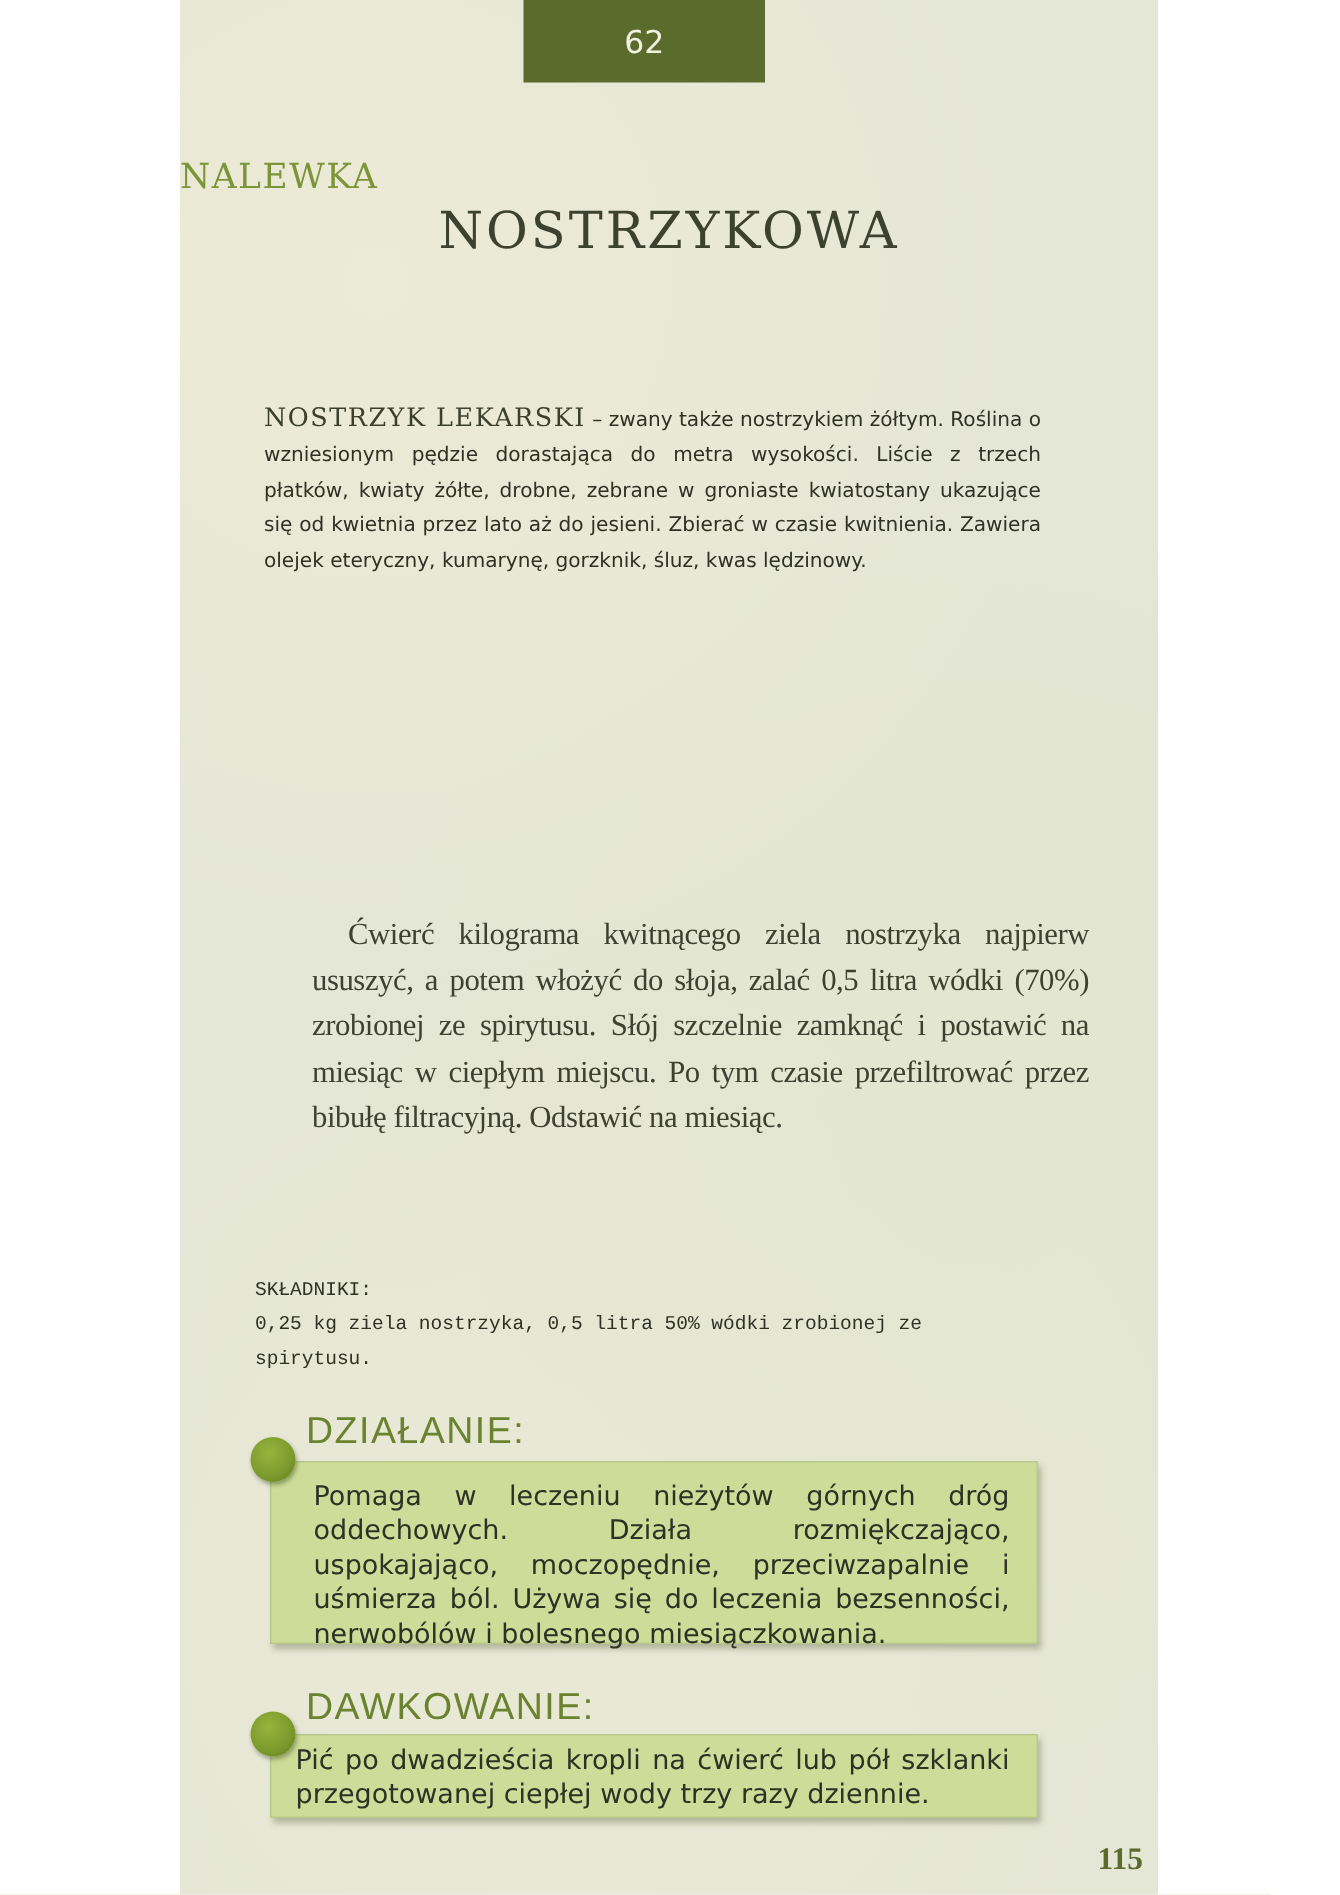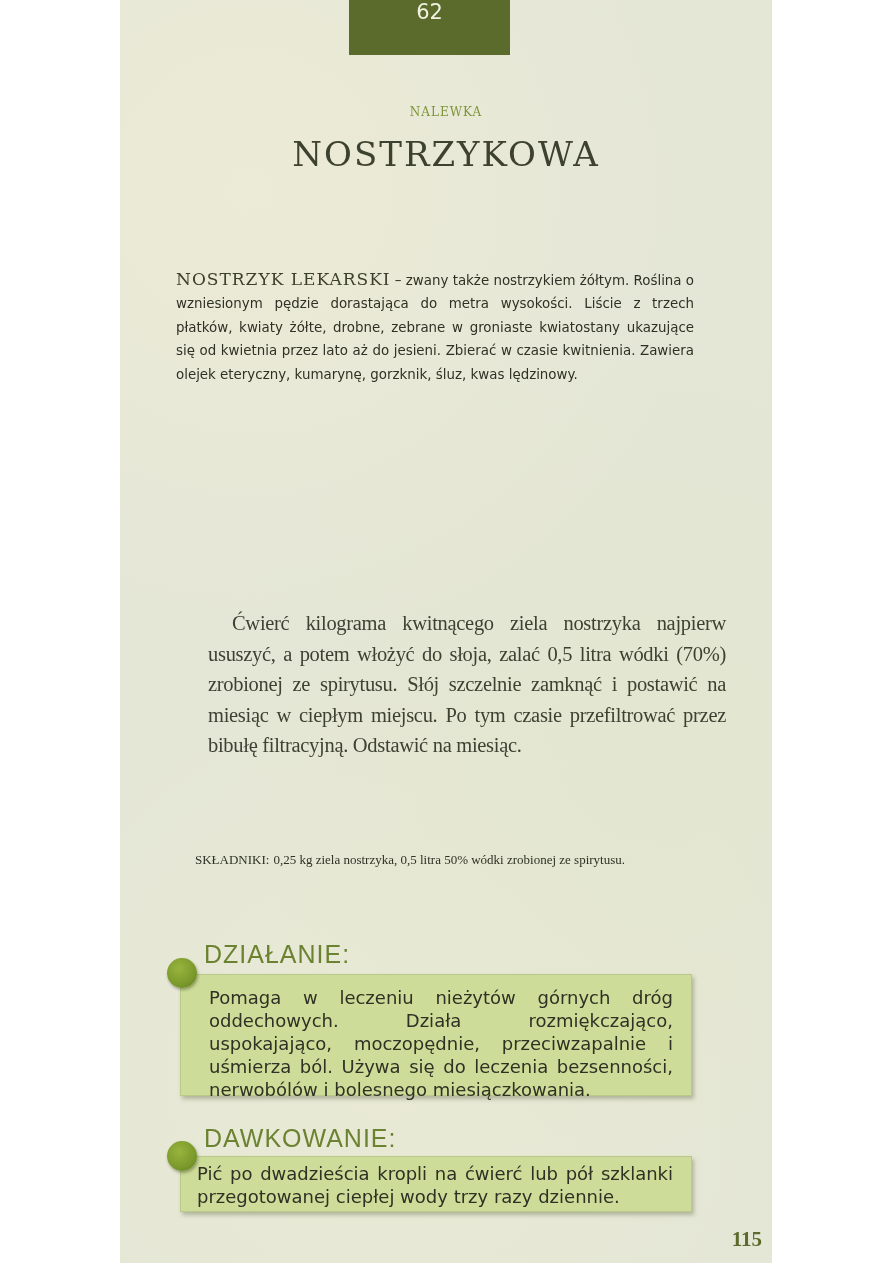--- a/index.html
+++ b/index.html
@@ -11,47 +11,48 @@
     background: #e4e6d6;
     background-image:
       radial-gradient(circle at 20% 15%, rgba(240,238,214,0.6) 0, rgba(240,238,214,0) 40%),
       radial-gradient(circle at 80% 60%, rgba(226,230,205,0.7) 0, rgba(226,230,205,0) 45%),
       radial-gradient(circle at 40% 85%, rgba(236,236,212,0.6) 0, rgba(236,236,212,0) 40%);
   }
   .chapter-tab {
     position: absolute; left: 229px; top: 0; width: 161px; height: 55px;
     background: #5a6b2c; color: #f1f1e2;
     font-family: "DejaVu Sans", sans-serif; font-size: 21px;
-    display: flex; align-items: flex-start; justify-content: center;
+    display: flex; align-items: center; justify-content: center;
   }
   .kicker {
-    position: absolute; left: 0; width: 100%; top: 105px; text-align: center;
-    font-family: "DejaVu Serif", serif; font-size: 12px; letter-spacing: 1px; color: #7d9438;
+    position: absolute; left: 0; width: 100%; top: 105px; text-align: left;
+    font-family: "DejaVu Serif", serif; font-size: 23px; letter-spacing: 1px; color: #7d9438;
   }
   .title {
     position: absolute; left: 0; width: 100%; top: 134px; text-align: center;
     font-family: "DejaVu Serif", serif; font-size: 34px; letter-spacing: 2px; color: #3d4230;
   }
   .intro {
     position: absolute; left: 56px; top: 268px; width: 518px;
     font-family: "DejaVu Sans", sans-serif; font-size: 13.4px; line-height: 23.4px;
     color: #2e3124; text-align: justify;
   }
   .intro .lead {
     font-family: "DejaVu Serif", serif; font-size: 17px; letter-spacing: 1px; color: #3b3f2d;
   }
   .recipe {
     position: absolute; left: 56px; top: 608px; width: 518px;
     font-family: "Liberation Serif", serif; font-size: 20.5px; line-height: 30.5px;
     color: #3e4032; text-align: justify; text-indent: 24px; letter-spacing: -0.3px; margin-left: 32px;
   }
   .ingredients {
-    position: absolute; left: 75px; top: 848px; width: 520px;
-    font-family: Liberation Serif, serif; font-size: 13px; line-height: 23px; color: #2e3124;
+    position: absolute; left: 50px; top: 848px; width: 520px;
+    font-family: Liberation Mono, monospace; font-size: 13px; line-height: 23px; color: #2e3124;
     display: flex;
+    flex-direction: column;
   }
   .ingredients .label { white-space: nowrap; padding-right: 4px; }
   .ingredients .value { flex: 1; }
   .section-head {
     position: absolute; left: 84px;
     font-family: Liberation Sans, sans-serif; font-size: 25px; letter-spacing: 1px; color: #6b8330; text-align: right;
   }
   .dot {
     position: absolute; width: 30px; height: 30px; border-radius: 50%;
     background: radial-gradient(circle at 40% 35%, #98b43e 0, #7b9a2c 60%, #5f7a1e 100%);

